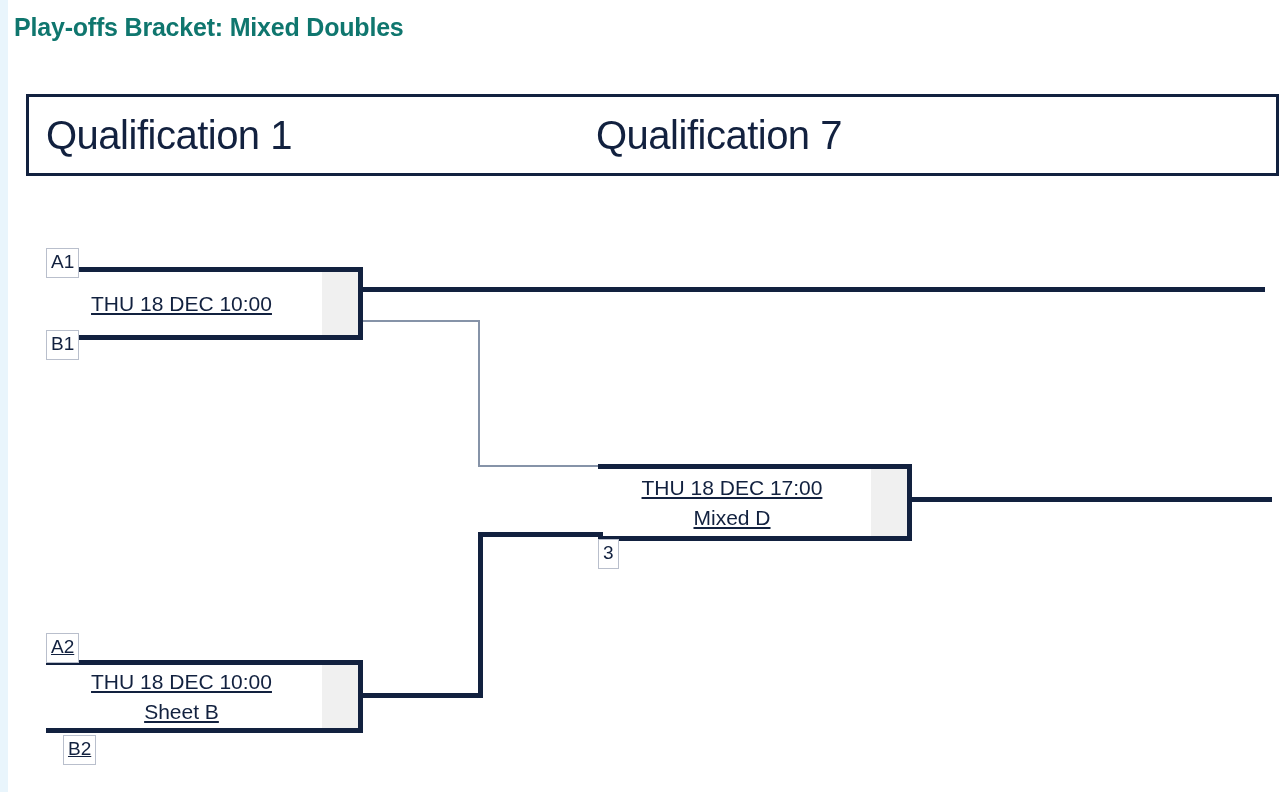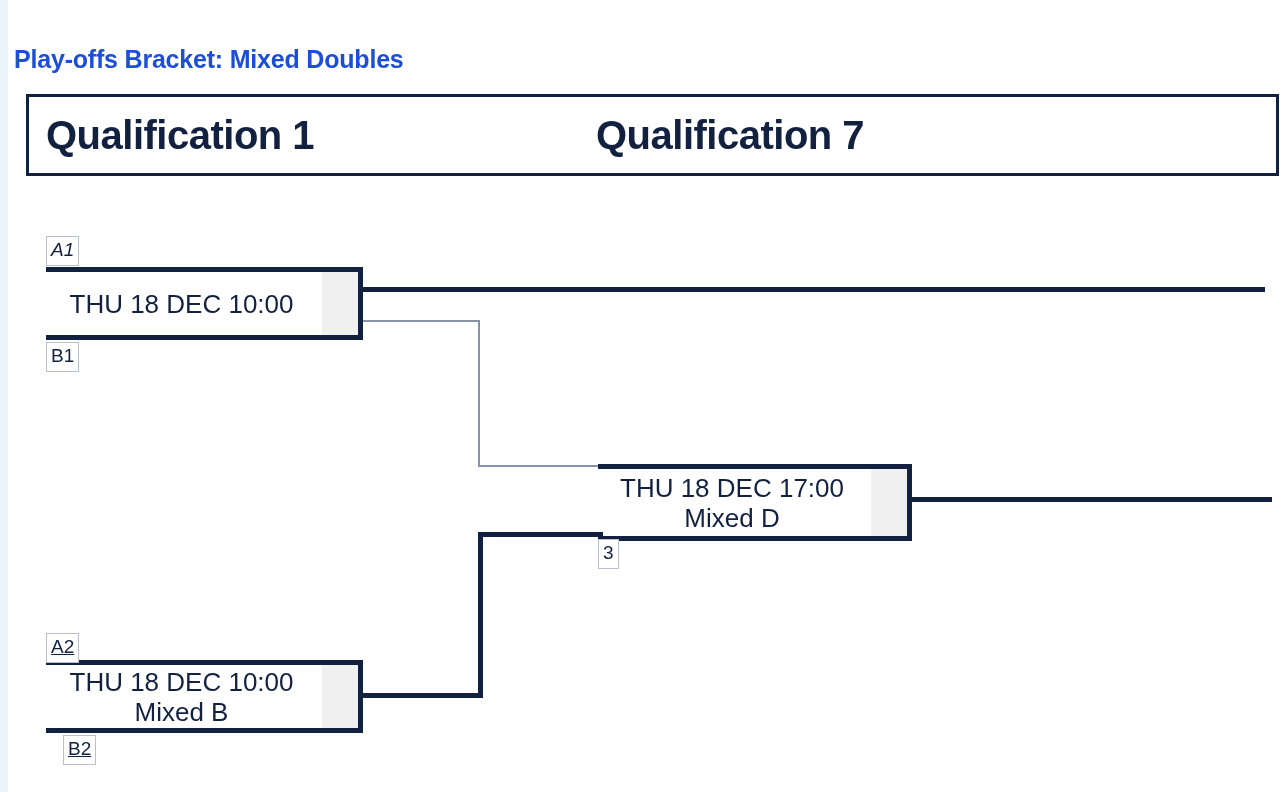--- a/index.html
+++ b/index.html
@@ -29,43 +29,42 @@
     background: #e9f5fc;
   }
 
   
   #page-title {
     position: absolute;
     left: 14px;
     top: 13px;
     font-size: 25px;
     font-weight: bold;
-    color: #1d4ed8;
+    color: #0f766e;
     letter-spacing: -0.2px;
     white-space: nowrap;
-    margin-top: 32px;
   }
 
   
   #round-header {
     position: absolute;
     left: 26px;
     top: 94px;
     width: 1253px;
     height: 82px;
     border: 3px solid #12213f;
     box-sizing: border-box;
     background: #ffffff;
   }
   .round-header-label {
     position: absolute;
     top: 50%;
     transform: translateY(-50%);
     font-size: 40px;
-    font-weight: bold;
+    font-weight: normal;
     color: #12213f;
     white-space: nowrap;
     letter-spacing: -0.5px;
   }
   #round-label-0 { left: 17px; }
   #round-label-1 { left: 567px; }
 
   
   .match {
     position: absolute;
@@ -85,23 +84,24 @@
     background: #f0f0f0;
   }
   .match-text {
     position: absolute;
     left: 0;
     right: 41px;
     top: 50%;
     transform: translateY(-50%);
     text-align: center;
     color: #12213f;
-    font-size: 26px;
+    font-size: 21px;
     line-height: 30px;
     white-space: nowrap;
+    text-decoration: underline;
   }
   .match-text .line2 { display: block; }
 
   
   .badge {
     position: absolute;
     box-sizing: border-box;
     border: 1px solid #b9bfcc;
     background: #ffffff;
     color: #12213f;
@@ -136,22 +136,22 @@
     <div class="round-header-label" id="round-label-0">Qualification 1</div>
     <div class="round-header-label" id="round-label-1">Qualification 7</div>
   </div>
 
   <div class="match" style="left:46px; top:267px; width:317px; height:73px;">
     <div class="match-gray"></div>
     <div class="match-text">
       <span>THU 18 DEC 10:00</span>
     </div>
   </div>
-  <div class="badge" style="left:46px; top:236px;font-style:italic;">A1</div>
-  <div class="badge" style="left:46px; top:342px;text-align:right;">B1</div>
+  <div class="badge" style="left:46px; top:248px;">A1</div>
+  <div class="badge" style="left:46px; top:330px;text-align:right;">B1</div>
 
   <div class="conn conn-thick-h" style="left:363px; top:287px; width:902px;"></div>
 
   <div class="conn conn-thin-h" style="left:363px; top:320px; width:117px;"></div>
   <div class="conn conn-thin-v" style="left:478px; top:320px; height:147px;"></div>
   <div class="conn conn-thin-h" style="left:478px; top:465px; width:122px;"></div>
 
   <div class="match" style="left:598px; top:464px; width:314px; height:77px;">
     <div class="match-gray"></div>
     <div class="match-text">
@@ -160,21 +160,21 @@
     </div>
   </div>
   <div class="badge" style="left:598px; top:539px;">3</div>
 
   <div class="conn conn-thick-h" style="left:912px; top:497px; width:360px;"></div>
 
   <div class="match" style="left:46px; top:660px; width:317px; height:73px;">
     <div class="match-gray"></div>
     <div class="match-text">
       <span>THU 18 DEC 10:00</span>
-      <span class="line2">Mixed B</span>
+      <span class="line2">Sheet B</span>
     </div>
   </div>
   <div class="badge" style="left:46px; top:633px;text-decoration:underline;">A2</div>
   <div class="badge" style="left:63px; top:735px;text-decoration:underline;">B2</div>
 
   <div class="conn conn-thick-h" style="left:363px; top:693px; width:120px;"></div>
   <div class="conn conn-thick-v" style="left:478px; top:532px; height:166px;"></div>
   <div class="conn conn-thick-h" style="left:478px; top:532px; width:125px;"></div>
 
 </div>

